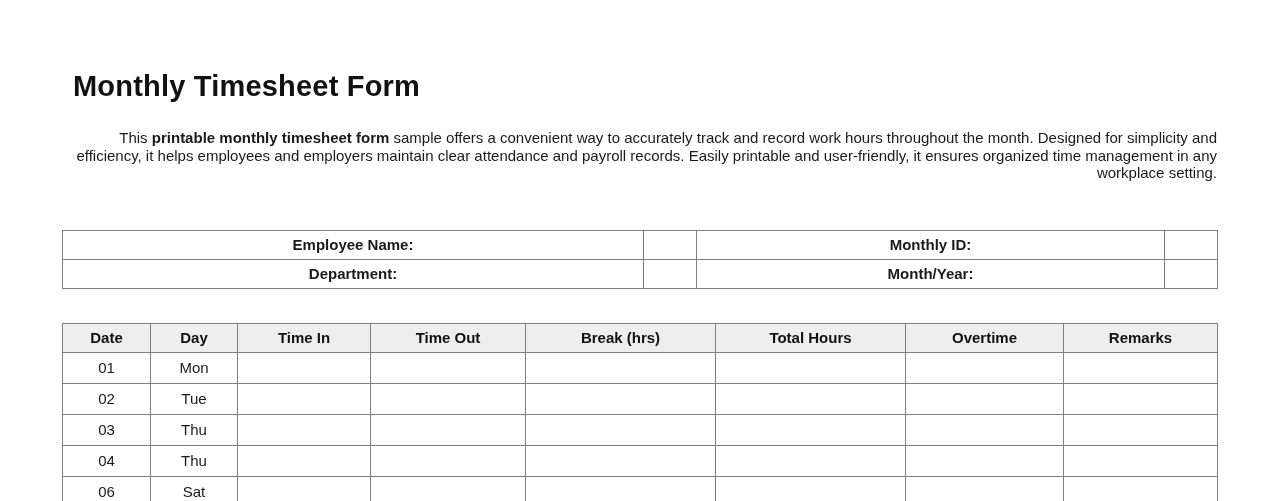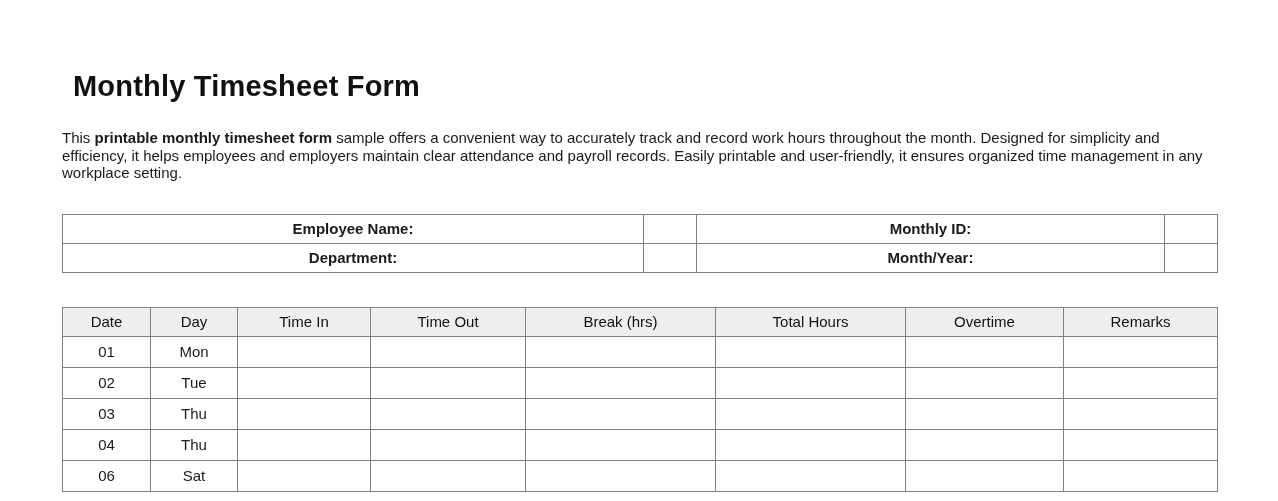--- a/index.html
+++ b/index.html
@@ -23,44 +23,45 @@
     font-weight: bold;
     color: #111111;
     letter-spacing: 0.2px;
   }
   .intro {
     margin: 26px 0 0 0;
     width: 1155px;
     font-size: 15px;
     line-height: 17.5px;
     color: #1a1a1a;
+    text-align: right;
   }
   .intro b { font-weight: bold; }
   table {
     border-collapse: collapse;
     table-layout: fixed;
     width: 1155px;
   }
   td, th {
     border: 1px solid var(--border, #808080);
     font-size: 15px;
     padding: 0 4px;
     text-align: center;
     vertical-align: middle;
     overflow: hidden;
     white-space: nowrap;
   }
-  .info-table { margin-top: 32px; }
+  .info-table { margin-top: 48px; }
   .info-table td { height: 29px; }
   .info-table .label-cell { font-weight: bold; }
   .ts-table { margin-top: 34px; }
   .ts-table th {
     background: var(--table-header-bg, #eeeeee);
     height: 29px;
-    font-weight: normal;
+    font-weight: bold;
     color: #111111;
   }
   .ts-table td { height: 31px; font-weight: normal; margin-left: 24px; }
 </style>
 </head>
 <body>
 
 <div class="page">
 
   <h1 class="page-title">Monthly Timesheet Form</h1>

